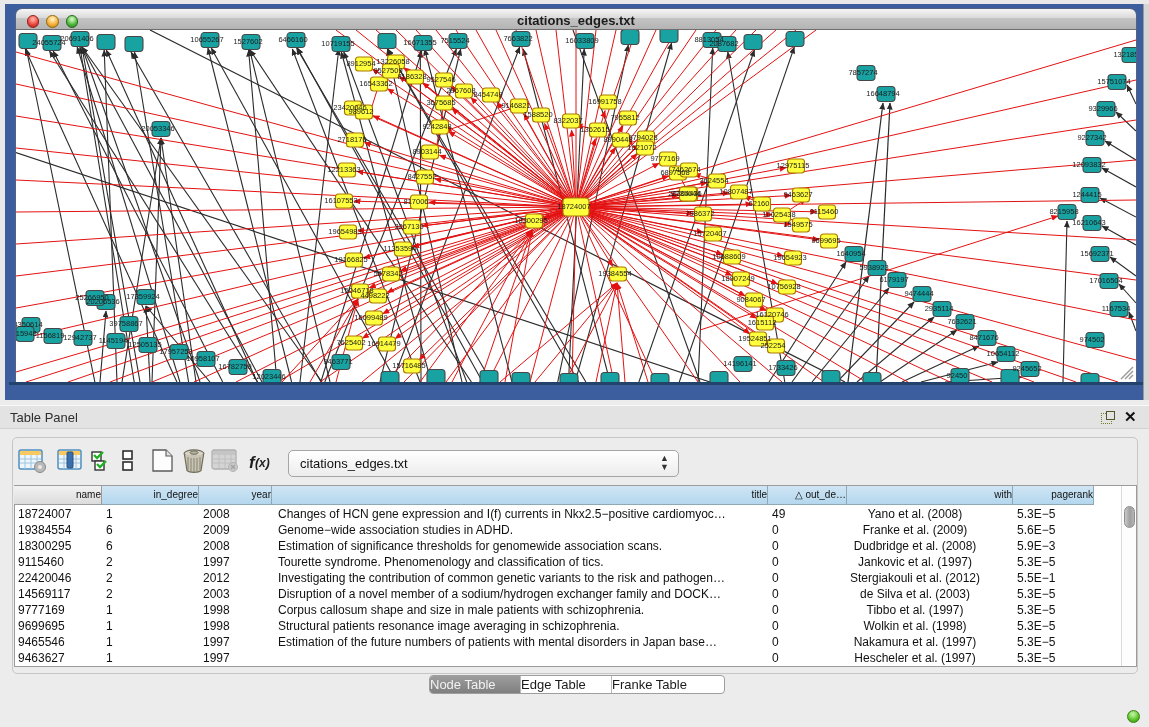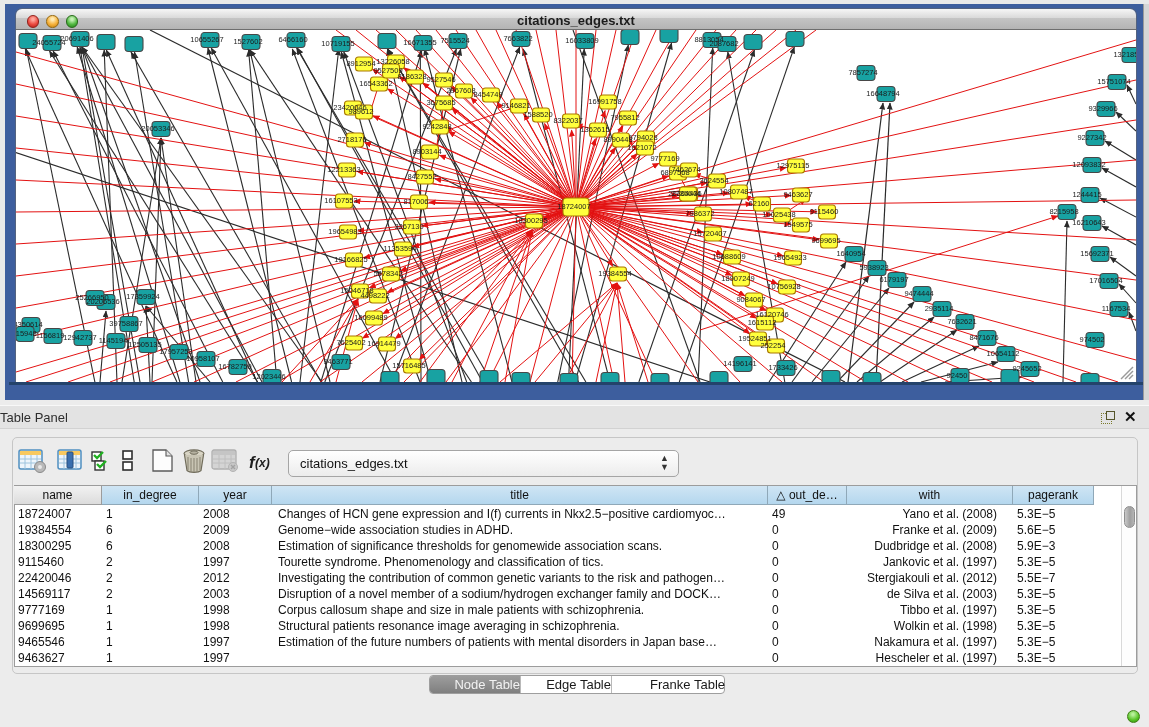--- a/index.html
+++ b/index.html
@@ -14,49 +14,49 @@
 #tlr{left:10.5px;background:radial-gradient(circle at 50% 30%,#ffa49a 12%,#ec4c42 55%,#b01b14);border:0.5px solid #92221c}
 #tly{left:30px;background:radial-gradient(circle at 50% 30%,#ffeab2 12%,#f6b23c 55%,#c07b0a);border:0.5px solid #96690f}
 #tlg{left:49.5px;background:radial-gradient(circle at 50% 30%,#c4f0b4 12%,#54ba43 55%,#1e7e14);border:0.5px solid #2a6b1c}
 #canvas{position:absolute;left:0;top:21px;width:1120px;height:352px;background:#fff;overflow:hidden}
 #canvasline{position:absolute;left:4px;top:378px;width:1134px;height:3px;background:#24436b}
 
 #tp{position:absolute;left:0;top:0;width:1149px;height:727px}
 #tpbg{position:absolute;left:0;top:400px;width:1149px;height:327px;background:#ececec}
 #tphead{position:absolute;left:0;top:405px;width:1149px;height:24px;background:#e3e3e3;
 border-top:1px solid #f8f8f8;border-bottom:1px solid #d2d2d2}
-#tphead .t{font-size:13px;color:#2e2e2e;line-height:23px;}
+#tphead .t{font-size:13px;color:#2e2e2e;line-height:23px;padding-left:10px}
 #floaticon{position:absolute;left:1101px;top:413px;width:11px;height:11px;border:1px dotted #7a7a2a}
 #floaticon:after{content:"";position:absolute;left:4px;top:-3px;width:7px;height:7px;background:#e3e3e3;border:1.5px solid #55552a}
 #closex{position:absolute;left:1124px;top:408px;font-size:15px;font-weight:bold;color:#111}
 #inner{position:absolute;left:12px;top:437px;width:1126px;height:237px;border:1px solid #c6c6c6;border-radius:5px}
 
 .ti{position:absolute;top:450px}
 #combo{position:absolute;left:288px;top:450px;width:391px;height:27px;border:1px solid #a5a5a5;border-radius:5px;
 background:linear-gradient(#ffffff,#ececec);font-size:13px;color:#111;line-height:25px;padding-left:11px}
 #combo .arr{position:absolute;right:9px;top:3px;font-size:9px;color:#333;line-height:9px;text-align:center}
 
 #grid{position:absolute;left:14px;top:485px;width:1123px;height:182px;background:#fff;border:1px solid #9c9c9c}
 .th{position:absolute;top:486px;height:19px;background:linear-gradient(#cfe5f4,#b4d7ee);border-right:1px solid #8fa8b8;
-border-bottom:1px solid #8fa8b8;font-size:12px;color:#111;text-align:center;line-height:18px}
+border-bottom:1px solid #8fa8b8;font-size:10px;color:#111;text-align:right;line-height:18px}
 .th0{background:linear-gradient(#f2f2f2,#dcdcdc);border-right:1px solid #9c9c9c;border-bottom:1px solid #9c9c9c}
 .tr{position:absolute;left:0;width:1100px;height:16px;font-size:12px;color:#111;white-space:nowrap}
 .tr span{position:absolute;top:1px}
 .c0{left:18px}.c1{left:106px}.c2:{left:203px}
 .c2{left:203px}.c3{left:278px}.c4{left:772px}
-.c5{left:846px;width:150px;text-align:right;left:833px;width:164px}
+.c5{left:846px;width:150px;text-align:center;left:833px;width:164px}
 .c6{left:1017px}
 
 #sbar{position:absolute;left:1121px;top:486px;width:15px;height:180px;background:#fdfdfd;border-left:1px solid #d9d9d9}
 #sthumb{position:absolute;left:1.5px;top:20px;width:11px;height:22px;border-radius:6px;
 background:linear-gradient(90deg,#c9c9c9,#9f9f9f 55%,#b5b5b5);border:1px solid #8e8e8e}
 
 #tabs{position:absolute;left:429px;top:675px;width:296px;height:19px;border:1px solid #9e9e9e;border-radius:4px;
 background:#fff;font-size:13px;color:#1a1a1a}
-#tabs .seg{position:absolute;top:0;height:100%;line-height:18px;text-align:right}
+#tabs .seg{position:absolute;top:0;height:100%;line-height:18px;text-align:left}
 #seg1{left:0;width:90px;background:linear-gradient(#9d9d9d,#7f7f7f);color:#f2f2f2;border-radius:3px 0 0 3px}
 #seg2{left:90px;width:91px;border-left:1px solid #b9b9b9}
 #seg3{left:181px;width:114px;border-left:1px solid #b9b9b9}
 
 #mem{position:absolute;left:0px;top:742px;width:969px;height:19px;font-size:11px;color:#222}
 #mem .t{position:absolute;right:36px;top:2px}
 #memdot{position:absolute;left:1127px;top:710px;width:13px;height:13px;border-radius:50%;
 background:radial-gradient(circle at 45% 30%,#b8f09a 10%,#55c223 60%,#2f8d0d);border:1px solid #3d7d14}
 svg text{font-family:"Liberation Sans",sans-serif}
 </style></head><body>
@@ -684,21 +684,21 @@
         <span class="c5">Jankovic et al. (1997)</span>
         <span class="c6">5.3E−5</span>
       </div>
 <div class="tr" style="top:570px">
         <span class="c0">22420046</span>
         <span class="c1">2</span>
         <span class="c2">2012</span>
         <span class="c3">Investigating the contribution of common genetic variants to the risk and pathogen…</span>
         <span class="c4">0</span>
         <span class="c5">Stergiakouli et al. (2012)</span>
-        <span class="c6">5.5E−7</span>
+        <span class="c6">5.5E−1</span>
       </div>
 <div class="tr" style="top:586px">
         <span class="c0">14569117</span>
         <span class="c1">2</span>
         <span class="c2">2003</span>
         <span class="c3">Disruption of a novel member of a sodium/hydrogen exchanger family and DOCK…</span>
         <span class="c4">0</span>
         <span class="c5">de Silva et al. (2003)</span>
         <span class="c6">5.3E−5</span>
       </div>

